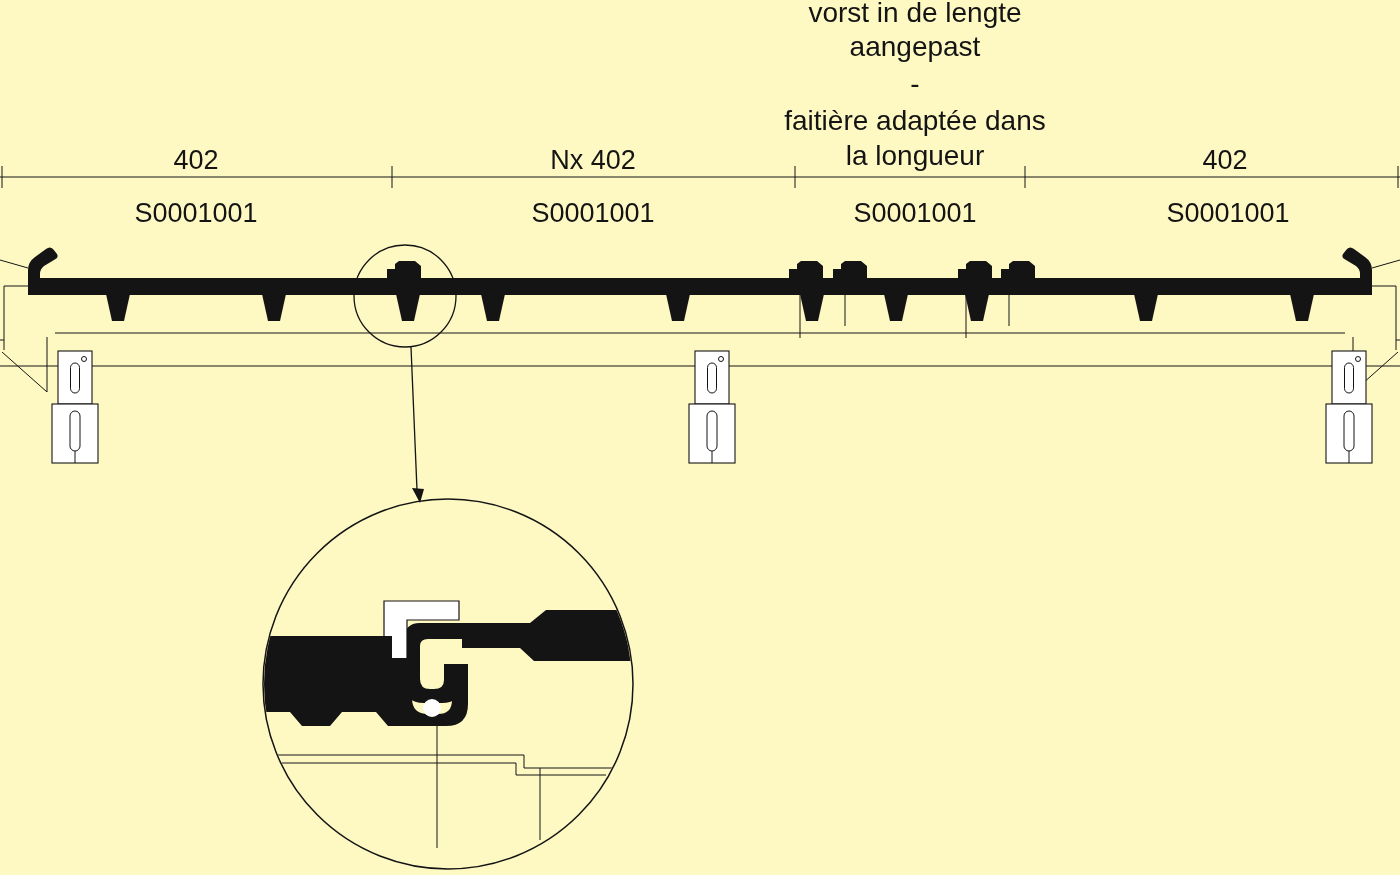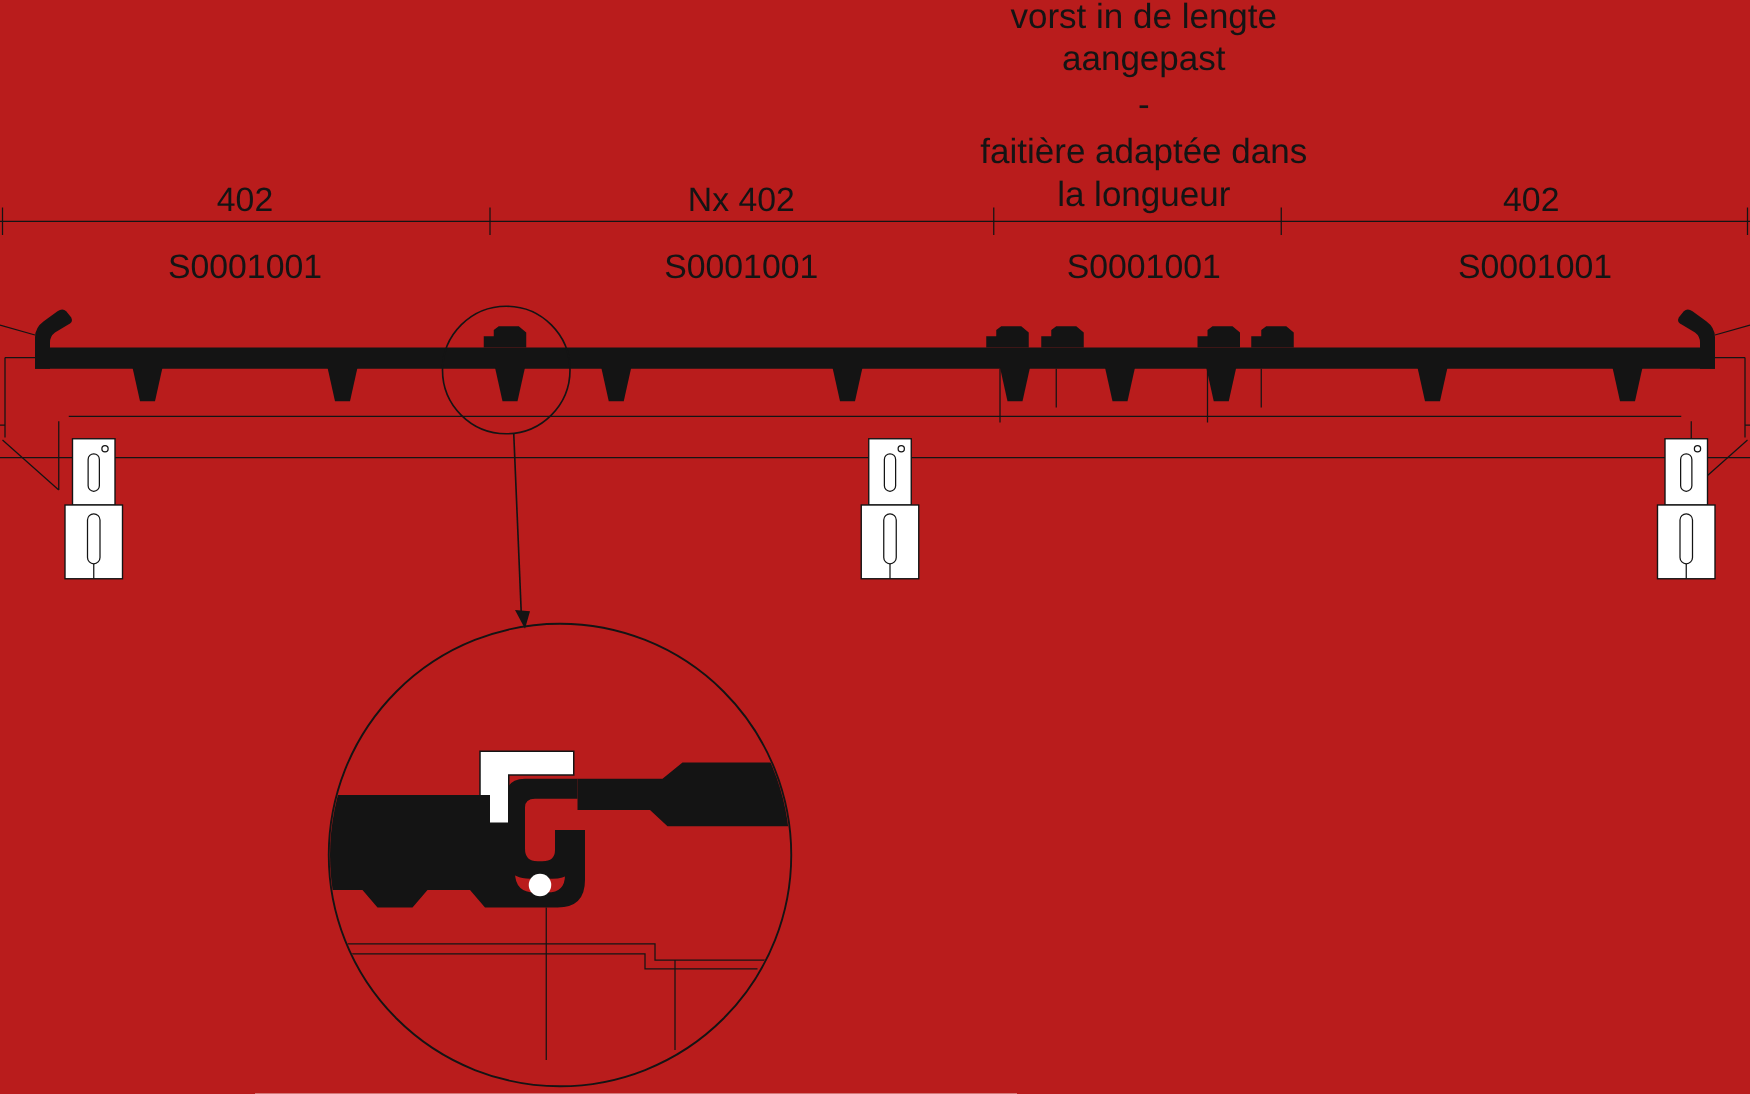--- a/index.html
+++ b/index.html
@@ -1,16 +1,16 @@
 <!DOCTYPE html>
 <html><head>
 <meta charset="utf-8">
 <style>
   html,body{margin:0;padding:0;background:#ffffff;}
-  .page{position:relative;width:1400px;height:875px;background:#b91c1c;overflow:hidden;
+  .page{position:relative;width:1400px;height:875px;background:#fef9c3;overflow:hidden;
         font-family:"Liberation Sans","DejaVu Sans",sans-serif;}
   svg{display:block;}
   text{fill:#141414;font-family:"Liberation Sans","DejaVu Sans",sans-serif;}
   .hdr{font-size:28px;}
   .dim-text{font-size:27px;}
   .ink{fill:#141414;stroke:none;}
   .ln{stroke:#141414;stroke-width:1.3;fill:none;}
   .thin{stroke:#141414;stroke-width:1;fill:none;}
   .plate{fill:#ffffff;stroke:#141414;stroke-width:1.1;}
 </style>

